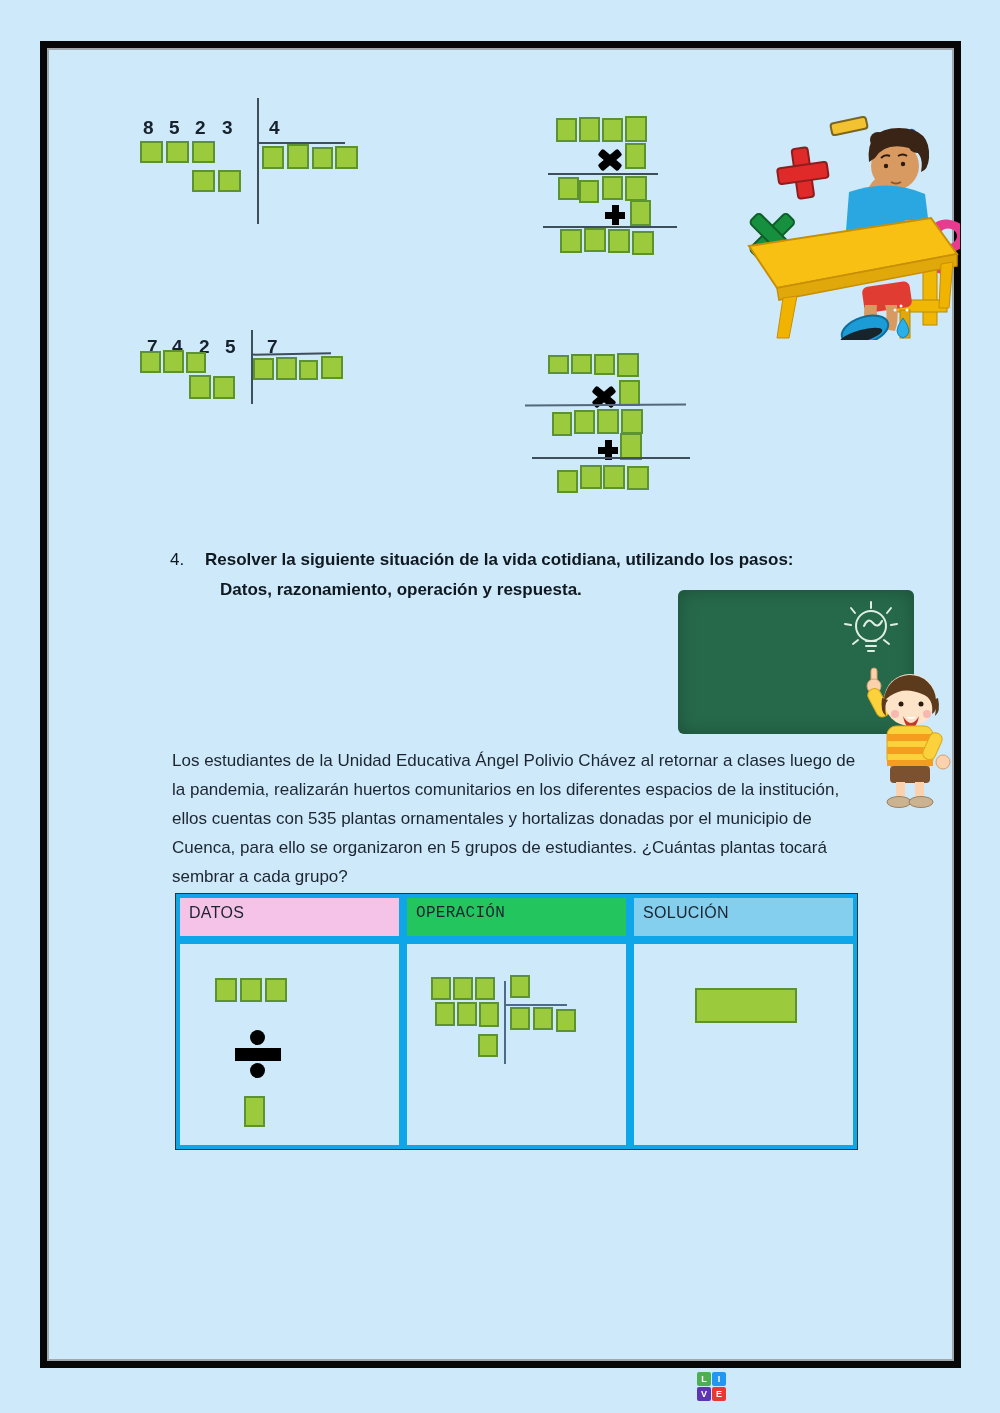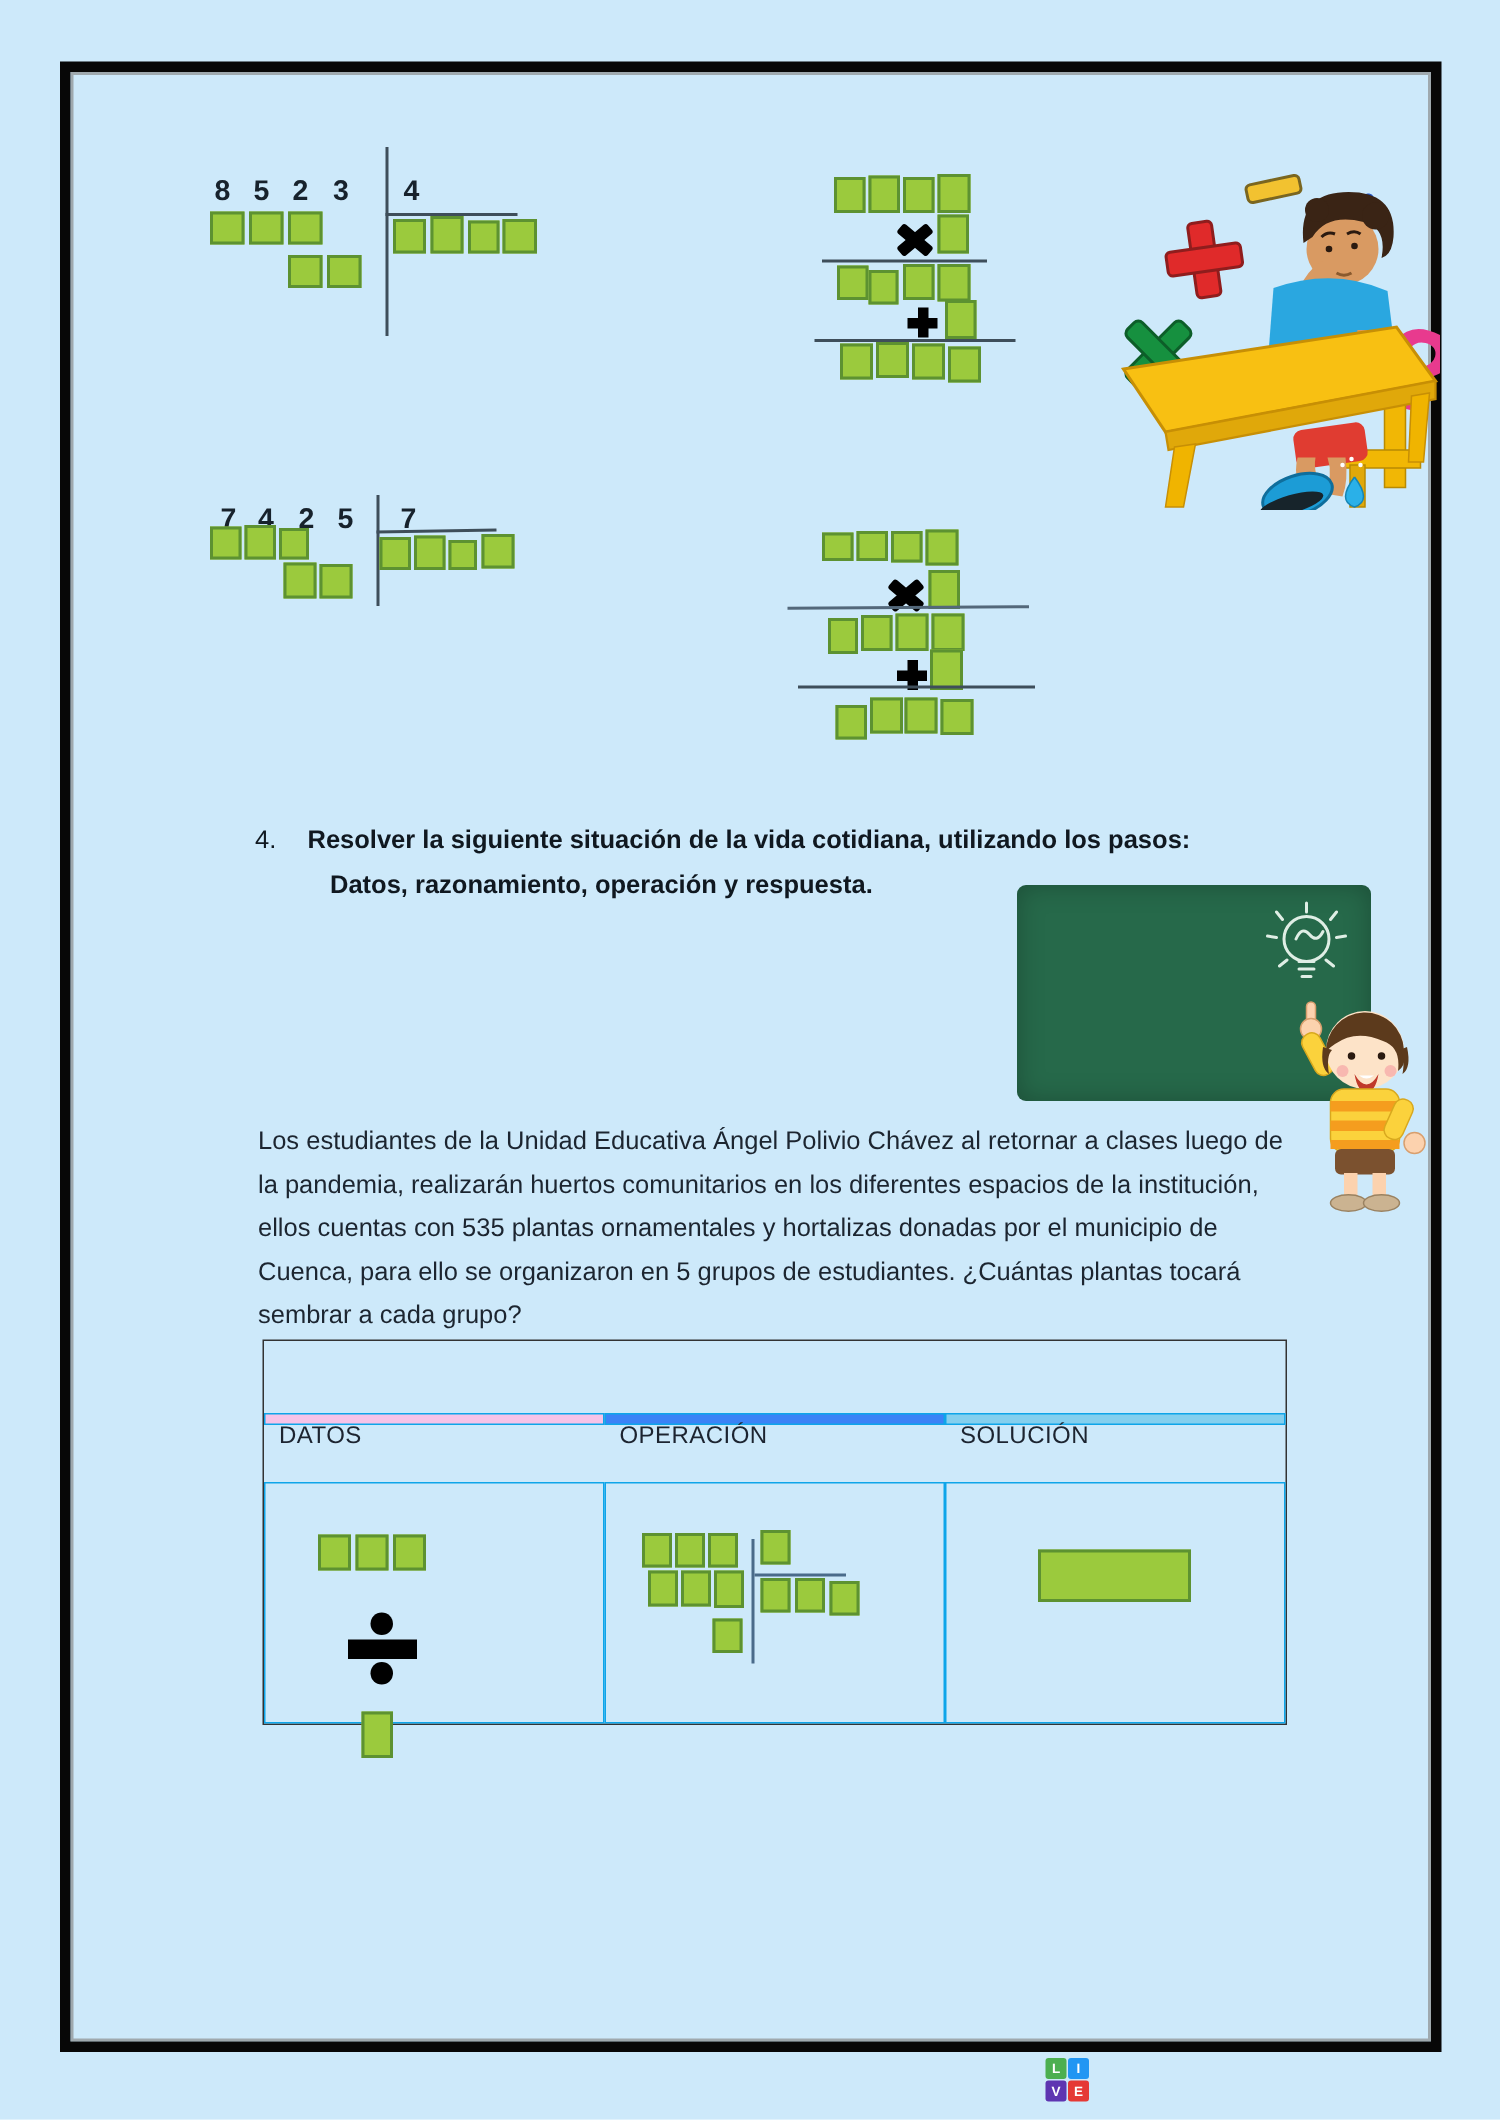--- a/index.html
+++ b/index.html
@@ -27,21 +27,21 @@
   
   .h4line{font-size:17px;font-weight:bold;color:#101820;line-height:30px;}
   .para{font-size:17px;color:#1c2530;line-height:29px;}
   
   .board{position:absolute;left:678px;top:590px;width:236px;height:144px;background:#26694a;
          border-radius:6px;box-shadow:inset 0 0 18px rgba(0,0,0,.25);}
   
   .wtable{position:absolute;left:175px;top:893px;width:681px;height:255px;
           display:grid;grid-template-columns:1fr 1fr 1fr;grid-template-rows:46px 1fr;
           border:1px solid #333;}
-  .wtable .cell{border:1px solid #0ea5e9;position:relative;box-sizing:border-box;margin-top:48px;}
+  .wtable .cell{border:4px solid #0ea5e9;position:relative;box-sizing:border-box;}
   .wtable .head{font-size:16px;color:#1c2430;padding:6px 0 0 9px;letter-spacing:.3px;}
   
   .logo{position:absolute;left:697px;top:1372px;display:flex;align-items:center;gap:3px;}
   .logo-grid{display:grid;grid-template-columns:14px 14px;grid-template-rows:14px 14px;gap:1px;}
   .logo-sq{width:14px;height:14px;border-radius:2px;color:#fff;font-size:9px;font-weight:bold;
            display:flex;align-items:center;justify-content:center;}
   .logo-text{font-size:29px;font-weight:bold;color:#1d3e6d;letter-spacing:-1.5px;line-height:30px;}
 </style>
 </head>
 <body>
@@ -235,21 +235,21 @@
     <rect x="38" y="124" width="9" height="17" fill="#fcd2ae"></rect>
     <rect x="57" y="124" width="9" height="17" fill="#fcd2ae"></rect>
     <ellipse cx="41" cy="144" rx="12" ry="5.5" fill="#cbb391" stroke="#9a8261"></ellipse>
     <ellipse cx="63" cy="144" rx="12" ry="5.5" fill="#cbb391" stroke="#9a8261"></ellipse>
   </svg>
 
   <div class="abs para" style="left:172px;top:746px;width:690px;">Los estudiantes de la Unidad Educativa Ángel Polivio Chávez  al retornar a clases luego de la pandemia, realizarán huertos comunitarios en los diferentes espacios de la institución, ellos cuentas con 535 plantas ornamentales y hortalizas donadas por el municipio de Cuenca, para ello se organizaron en 5 grupos de estudiantes. ¿Cuántas plantas tocará sembrar a cada grupo?</div>
 
   <div class="wtable">
     <div class="cell head" style="background: rgb(246, 195, 232);">DATOS</div>
-    <div class="cell head" style="background: #3b82f6;">OPERACIÓN</div>
+    <div class="cell head" style="background: #22c55e; font-family: Liberation Mono, monospace;">OPERACIÓN</div>
     <div class="cell head" style="background: rgb(132, 207, 238);">SOLUCIÓN</div>
 
     <div class="cell">
       <div class="g" style="left:35px;top:34px;width:22px;height:24px;"></div>
       <div class="g" style="left:60px;top:34px;width:22px;height:24px;"></div>
       <div class="g" style="left:85px;top:34px;width:22px;height:24px;"></div>
       <div class="op-div" style="left:55px;top:86px;">
           <i class="t"></i>
           <i class="b"></i>
         </div>

